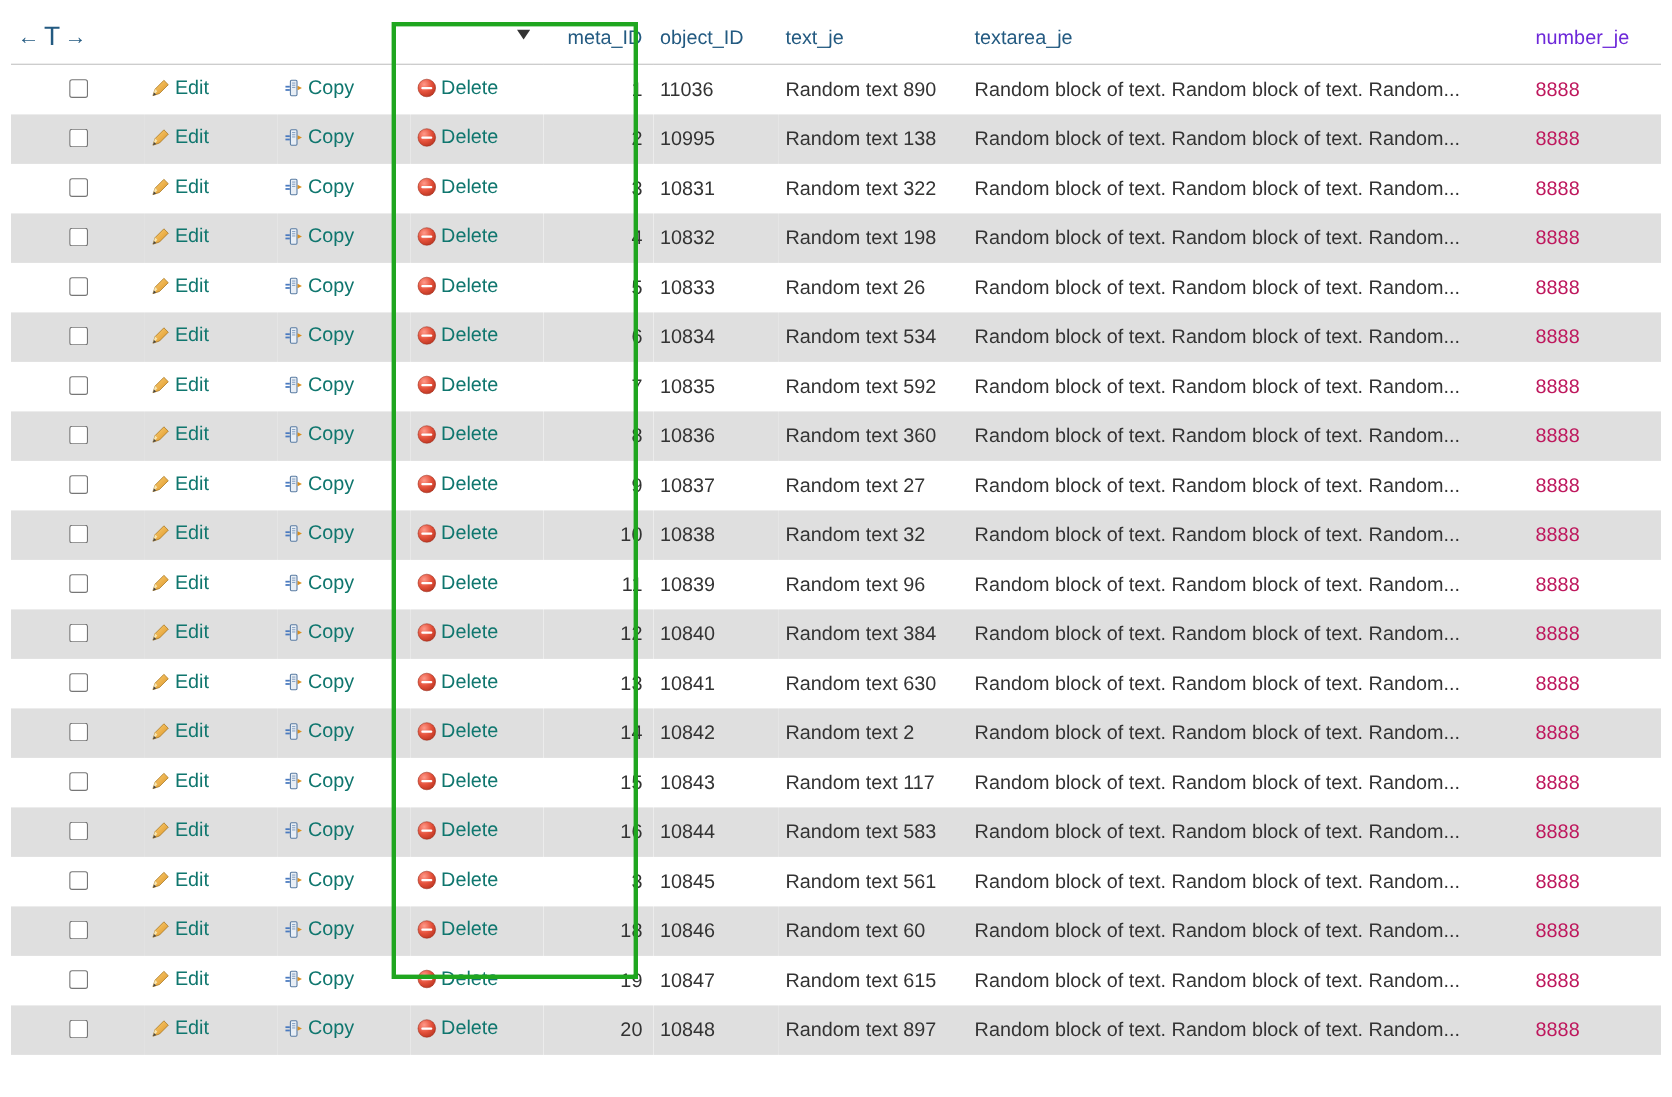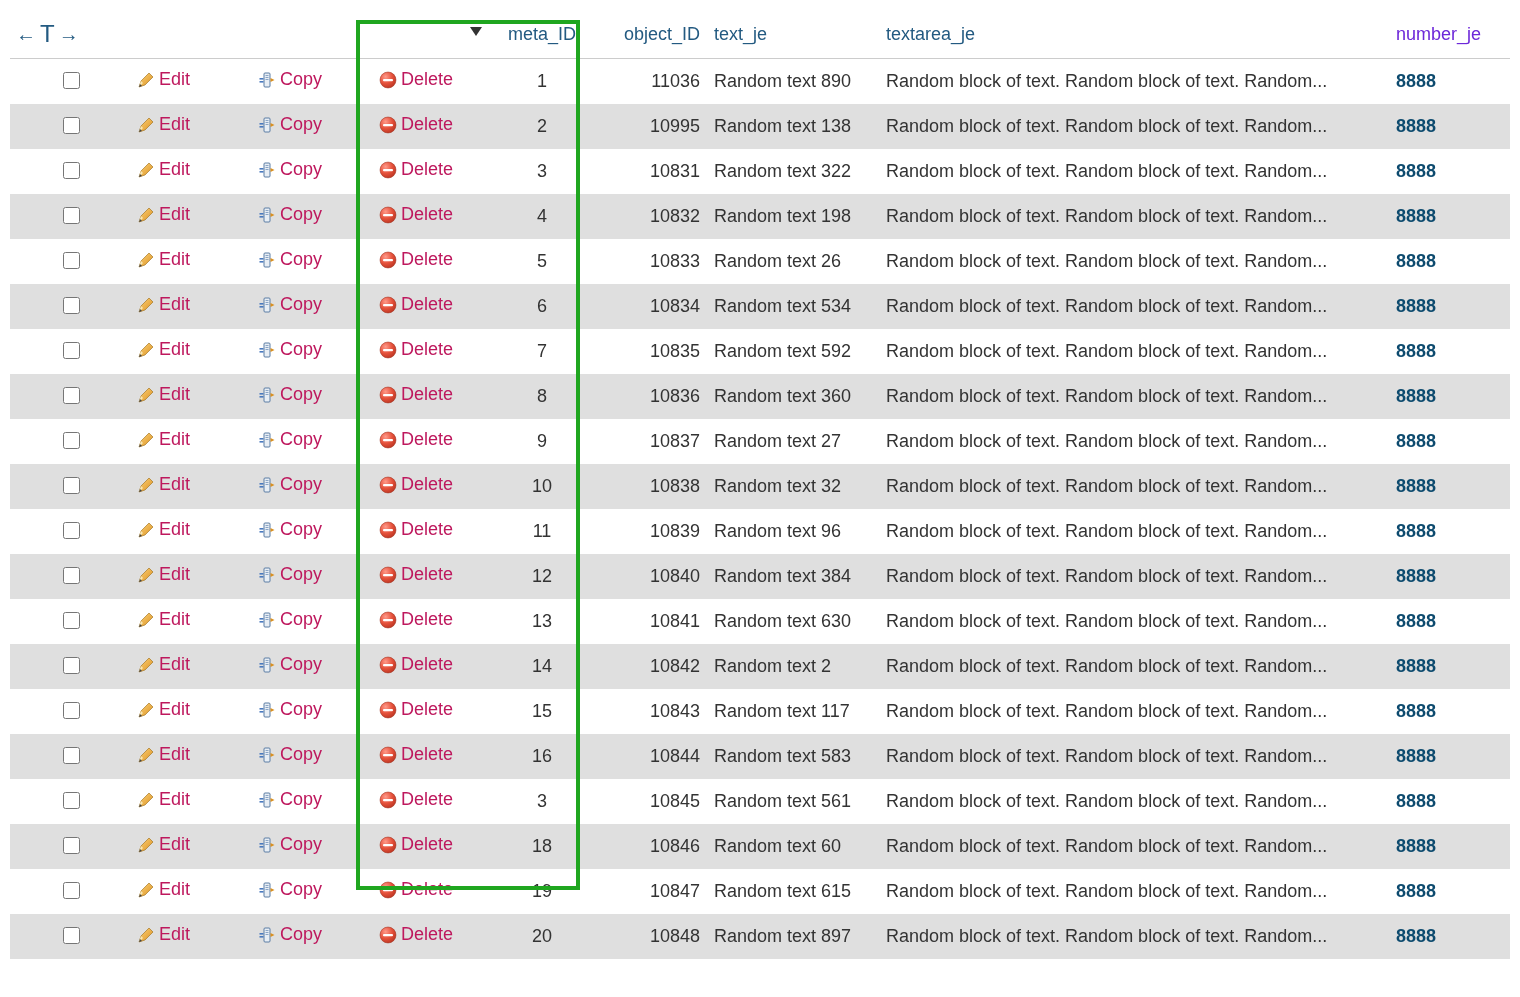--- a/index.html
+++ b/index.html
@@ -33,38 +33,38 @@
     cursor: pointer;
   }
   thead th.action-head { color: #555; }
   tbody tr { height: 43px; }
   tbody tr.odd  { background: #ffffff; }
   tbody tr.even { background: #dfdfdf; }
   .col-check { width: 48px; text-align: center; }
   .col-edit  { width: 80px; }
   .col-copy  { width: 92px; }
   .col-del   { width: 106px; }
-  .col-meta  { width: 100px; text-align: center; padding-right: 10px; }
-  .col-obj   { width: 114px; text-align: right; padding-right: 8px; }
+  .col-meta  { width: 100px; text-align: right; padding-right: 10px; }
+  .col-obj   { width: 114px; text-align: left; padding-right: 8px; }
   .col-text  { width: 172px; }
   .col-tarea { width: 510px; }
   .col-num   { width: 120px; color:#6d28d9; }
-  tbody td.col-num { color:#0c4a6e;font-weight:bold; }
+  tbody td.col-num { color:#be185d; }
   input[type=checkbox]{
     width: 17px; height: 17px;
     cursor: pointer;
   }
   .act {
     display: inline-flex;
     align-items: center;
     gap: 4px;
     color: #235a81;
     cursor: pointer;
   }
-  .act span.lbl { color:#be185d; }
+  .act span.lbl { color:#0f766e; }
   
   .ico { width:18px; height:18px; display:inline-block; flex:0 0 18px; }
   
   .t-toggle {
     display:inline-flex; align-items:center; gap:2px;
     color:#235a81; font-weight:400;
   }
   .t-toggle .arrow { font-size:20px; }
   .t-toggle .T { font-size:24px; margin:0 2px; }
   .sort-tri {

